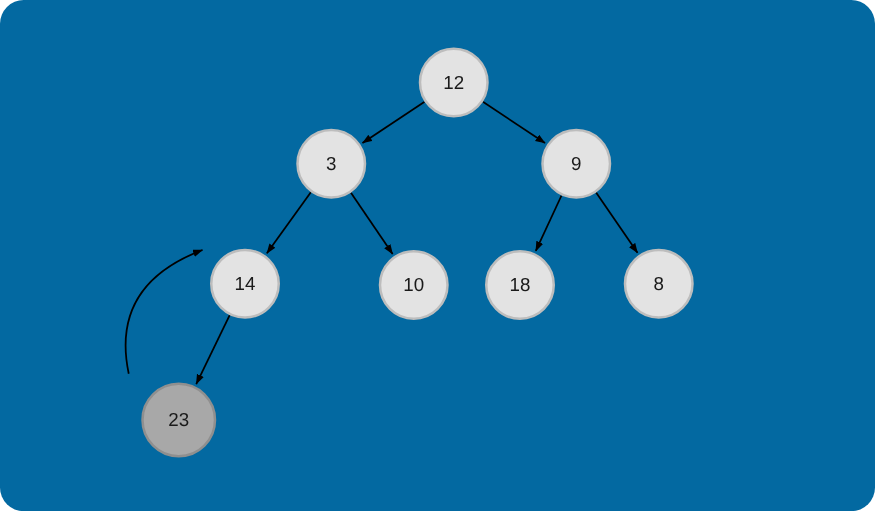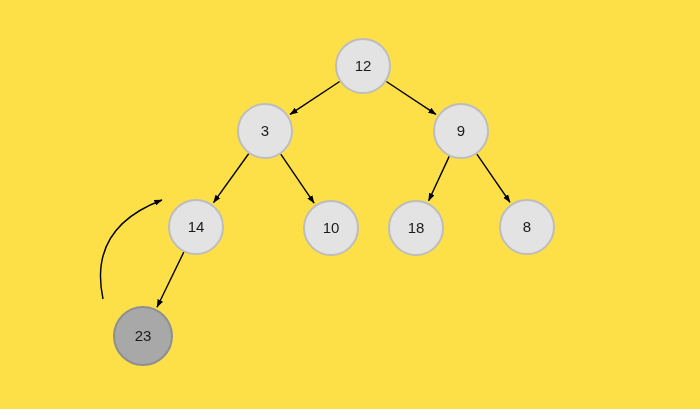--- a/index.html
+++ b/index.html
@@ -8,21 +8,22 @@
     background: #ffffff;
     width: 700px;
     height: 409px;
     overflow: hidden;
     font-family: "Liberation Sans", sans-serif;
   }
   .canvas-wrap {
     width: 700px;
     height: 409px;
     position: relative;
-    background: #fde047;
+    background: #0369a1;
+    border-radius: 19px;
   }
   svg {
     display: block;
   }
   .node-circle {
     stroke-width: 2px;
   }
   .node-label {
     font-family: "Liberation Sans", sans-serif;
     font-size: 15px;

